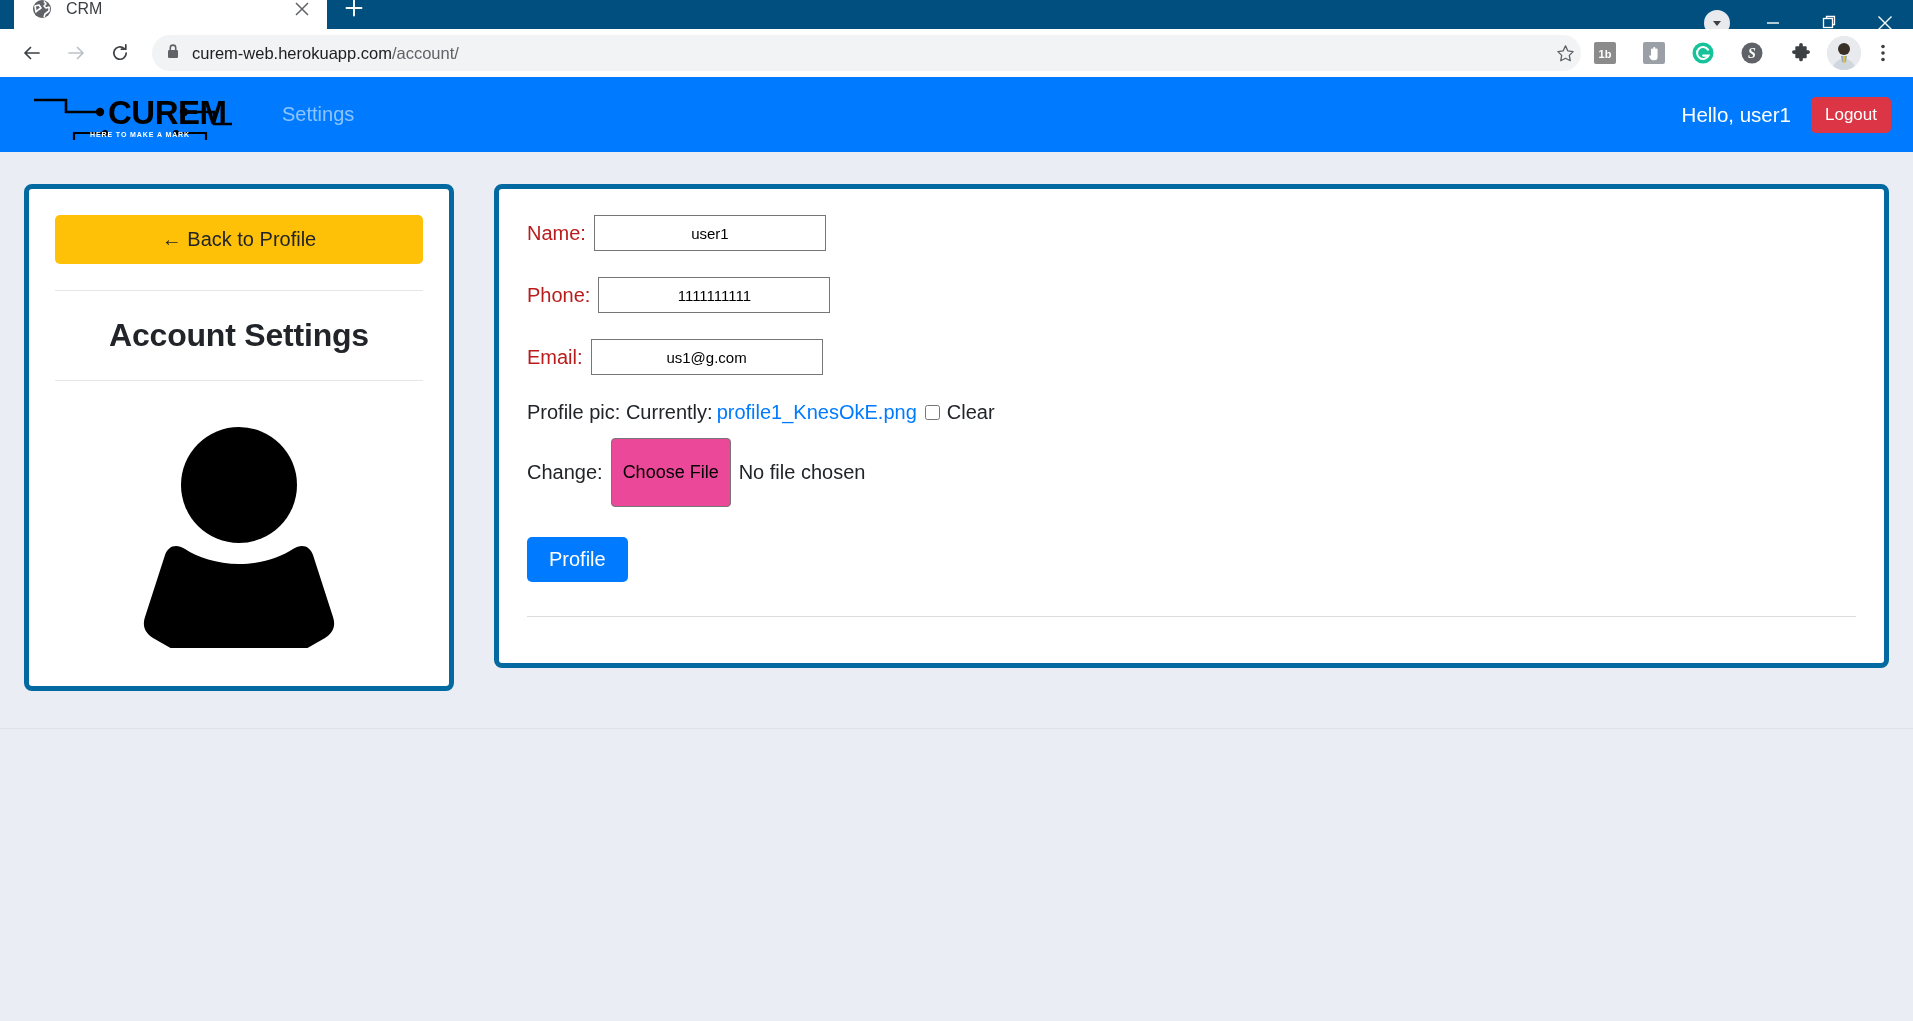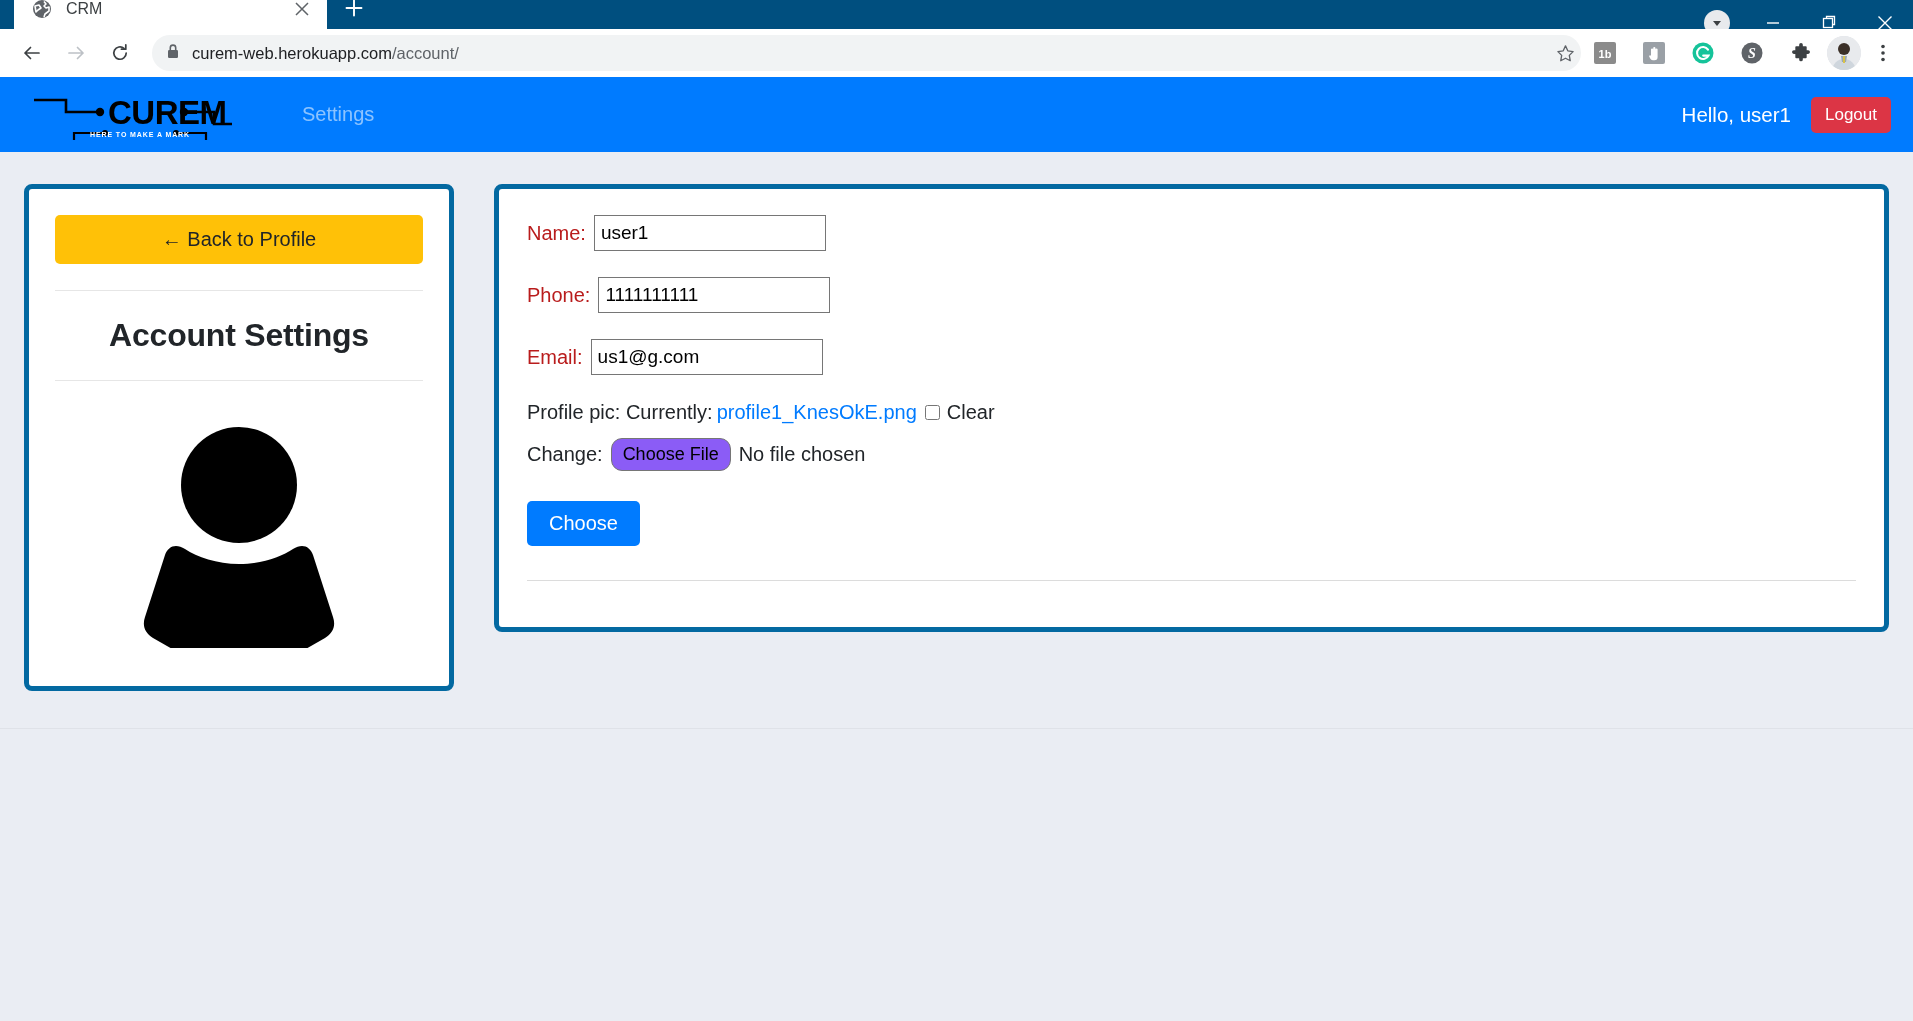--- a/index.html
+++ b/index.html
@@ -93,21 +93,21 @@
   .viewport {
     flex: 1; background: #eaedf3; overflow: hidden; position: relative;
   }
 
   .navbar {
     height: 75px; background: #007bff; display: flex; align-items: center;
     padding: 0 22px 0 26px;
   }
   .brand { display: flex; align-items: center; flex: none; }
   .nav-link {
-    color: rgba(255,255,255,0.55); font-size: 20px; margin-left: 64px;
+    color: rgba(255,255,255,0.55); font-size: 20px; margin-left: 44px;
     text-decoration: none;
   }
   .nav-right {
     margin-left: auto; display: flex; align-items: center; gap: 20px;
   }
   .hello { color: #ffffff; font-size: 20.5px; white-space: nowrap; }
   .logout-btn {
     background: #dc3545; color: #ffffff; border: none; border-radius: 5px;
     font-size: 17px; padding: 8px 14px; font-family: inherit; cursor: pointer;
   }
@@ -131,41 +131,41 @@
     text-align: center; font-size: 32px; font-weight: bold;
     color: #212529; margin: 18px 0 22px 0; letter-spacing: -0.2px;
   }
   .avatar-wrap { display: flex; justify-content: center; padding-top: 16px; }
 
   
   .form-row { display: flex; align-items: center; margin-bottom: 26px; }
   .form-row:last-of-type { margin-bottom: 0; }
   .field-label { font-size: 20px; color: #b91c1c; margin-right: 8px; white-space: nowrap; }
   .text-input {
-    font-family: inherit; font-size: 19px; color: #000000;
+    font-family: inherit; font-size: 15px; color: #000000;
     border: 1px solid #767676; background: #ffffff;
-    padding: 5px 6px; height: 36px; outline: none;
+    padding: 5px 6px; height: 36px; outline: none; text-align: center;
   }
   .in-name { width: 232px; }
   .in-phone { width: 232px; }
   .in-email { width: 232px; }
 
   .pic-row {
     display: flex; align-items: center; font-size: 20px;
     color: #212529; gap: 0; margin-bottom: 14px; flex-wrap: wrap;
   }
   .pic-link { color: #007bff; text-decoration: none; margin: 0 4px; }
   .clear-cb {
     width: 15px; height: 15px; margin: 0 7px 0 4px; vertical-align: middle;
   }
   .change-row { display: flex; align-items: center; font-size: 20px; color: #212529; gap: 8px; }
   .choose-file {
     font-family: inherit; font-size: 18px; color: #000000;
-    background: #8b5cf6; border: 1px solid #767676; border-radius: 11px;
-    padding: 5px 11px; cursor: pointer;
+    background: #ec4899; border: 1px solid #767676; border-radius: 4px;
+    padding: 23px 11px; cursor: pointer;
   }
   .no-file { font-size: 20px; color: #212529; }
 
   .submit-btn {
     margin-top: 30px; background: #007bff; color: #ffffff; border: none;
     border-radius: 5px; font-size: 20px; padding: 11px 22px;
     font-family: inherit; cursor: pointer;
   }
   hr.form-rule { border: none; border-top: 1px solid #dcdcdc; margin: 34px 0 0 0; }
 
@@ -380,21 +380,21 @@
           <input class="clear-cb" type="checkbox" style="">
           <span>Clear</span>
         </div>
 
         <div class="change-row">
           <span>Change:</span>
           <button class="choose-file">Choose File</button>
           <span class="no-file">No file chosen</span>
         </div>
 
-        <button class="submit-btn">Choose</button>
+        <button class="submit-btn">Profile</button>
 
         <hr class="form-rule">
       </div>
     </div>
 
     <hr class="page-divider">
   </div>
 </div>
 
 </body></html>

